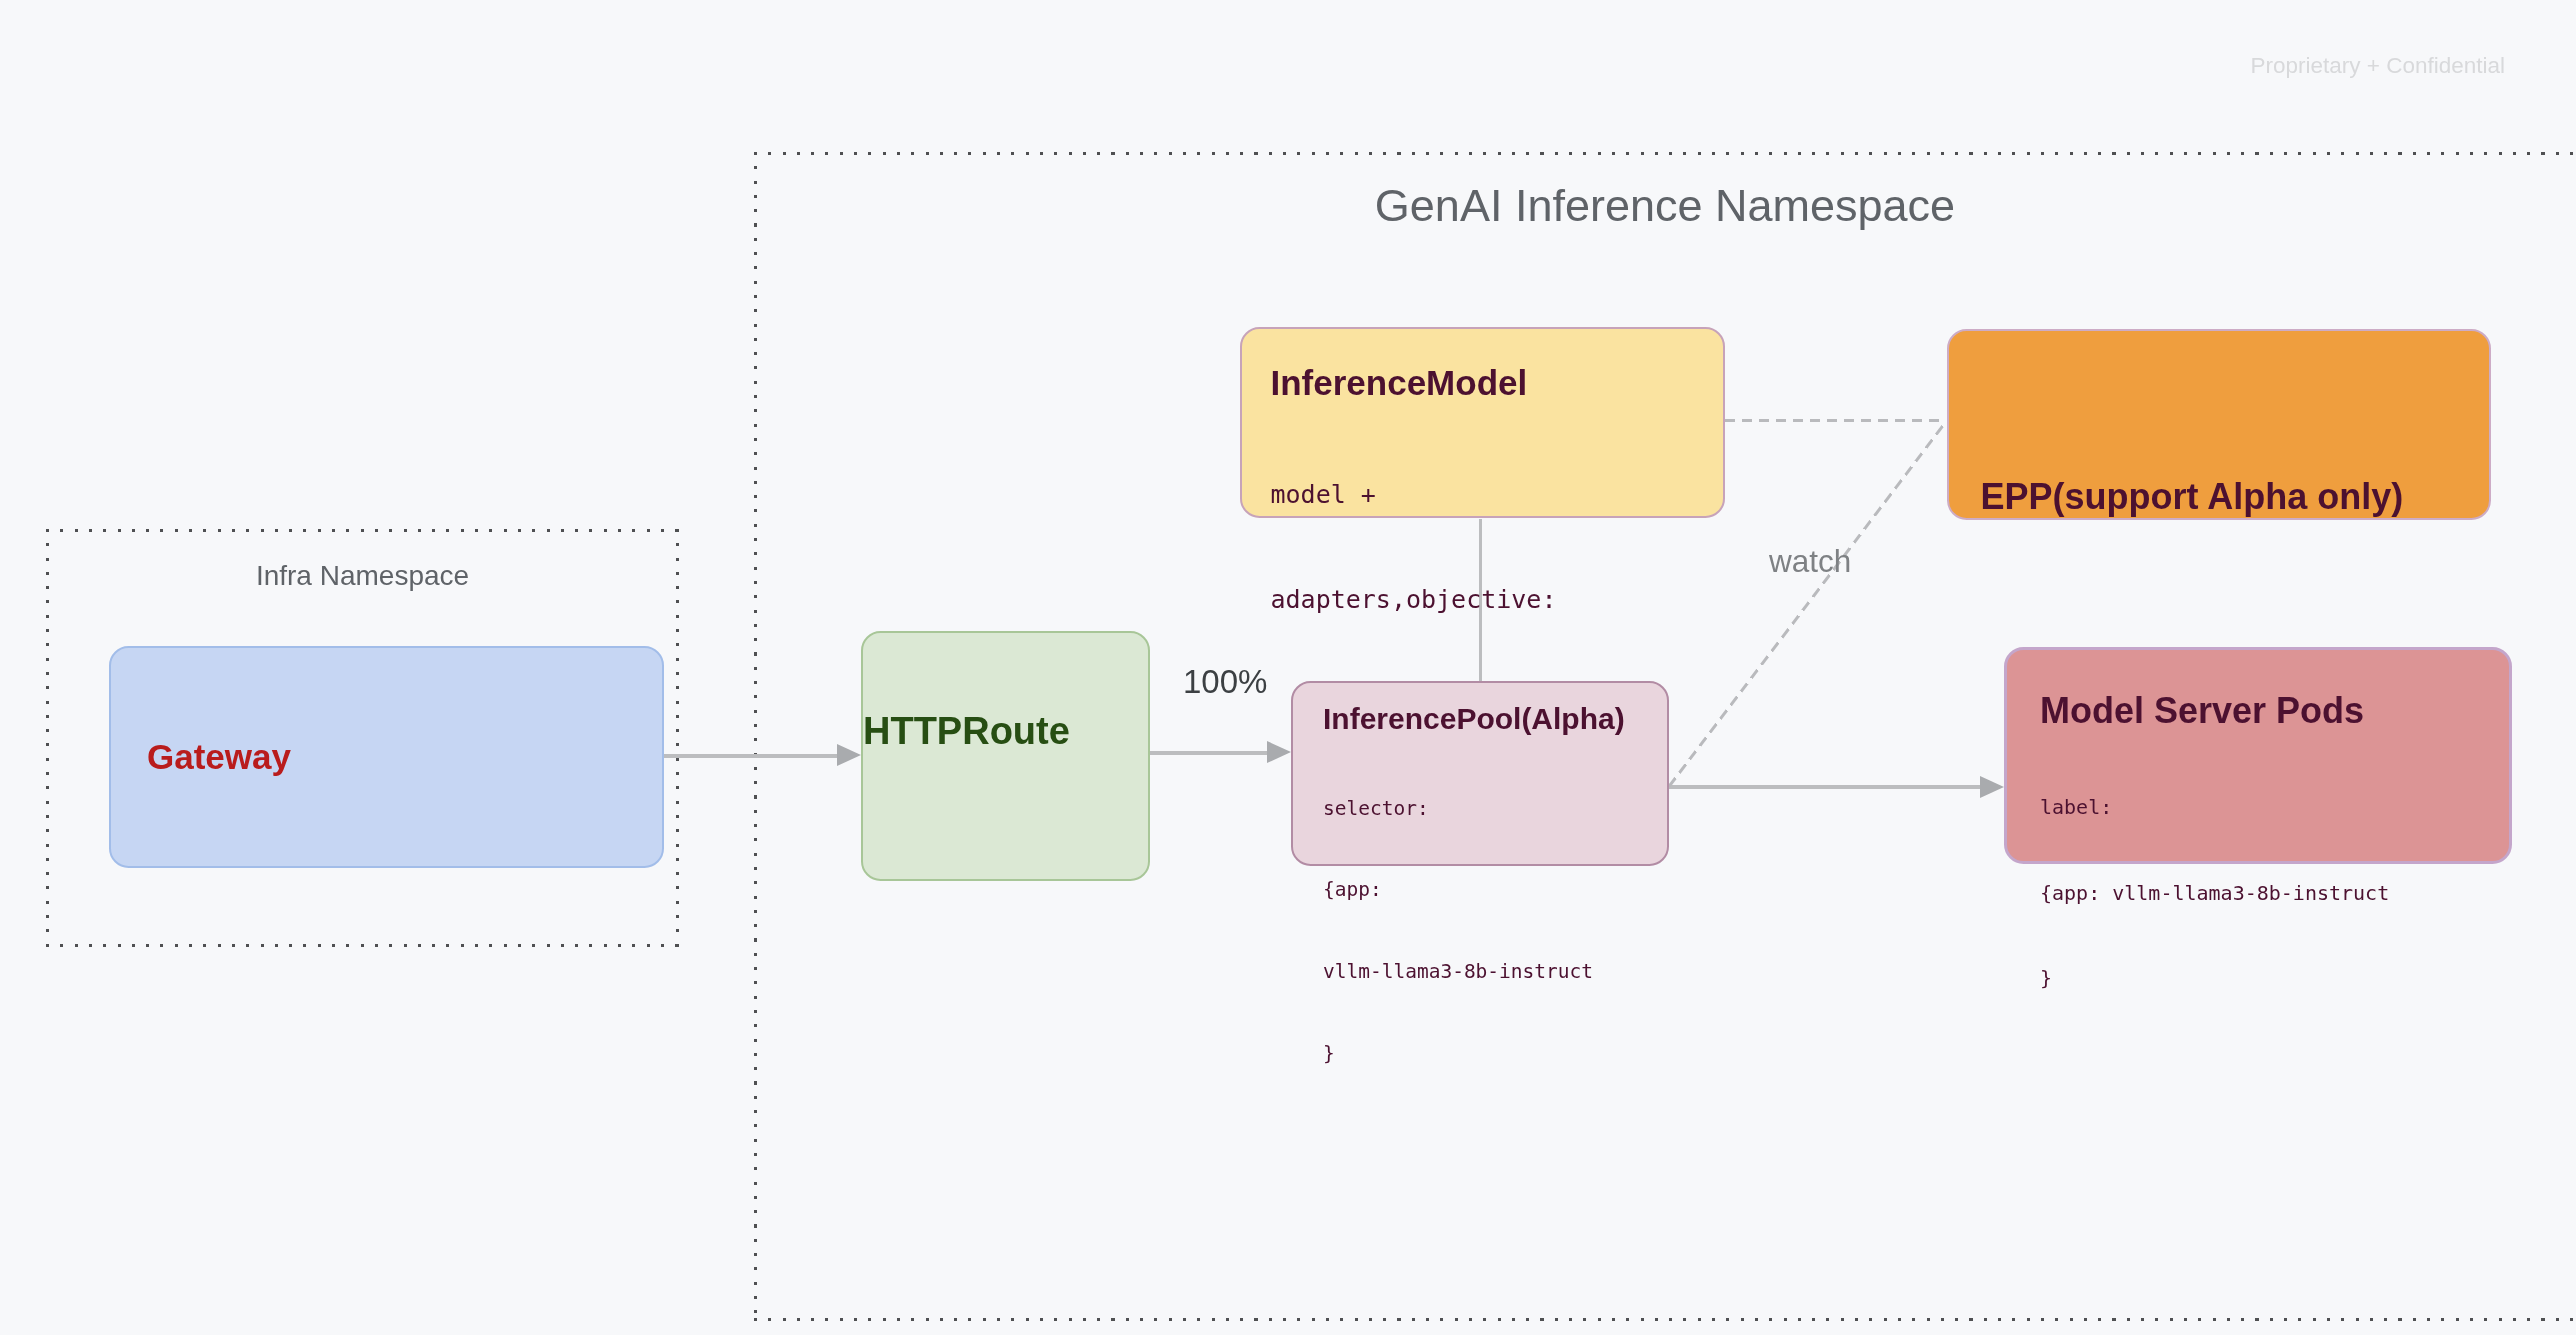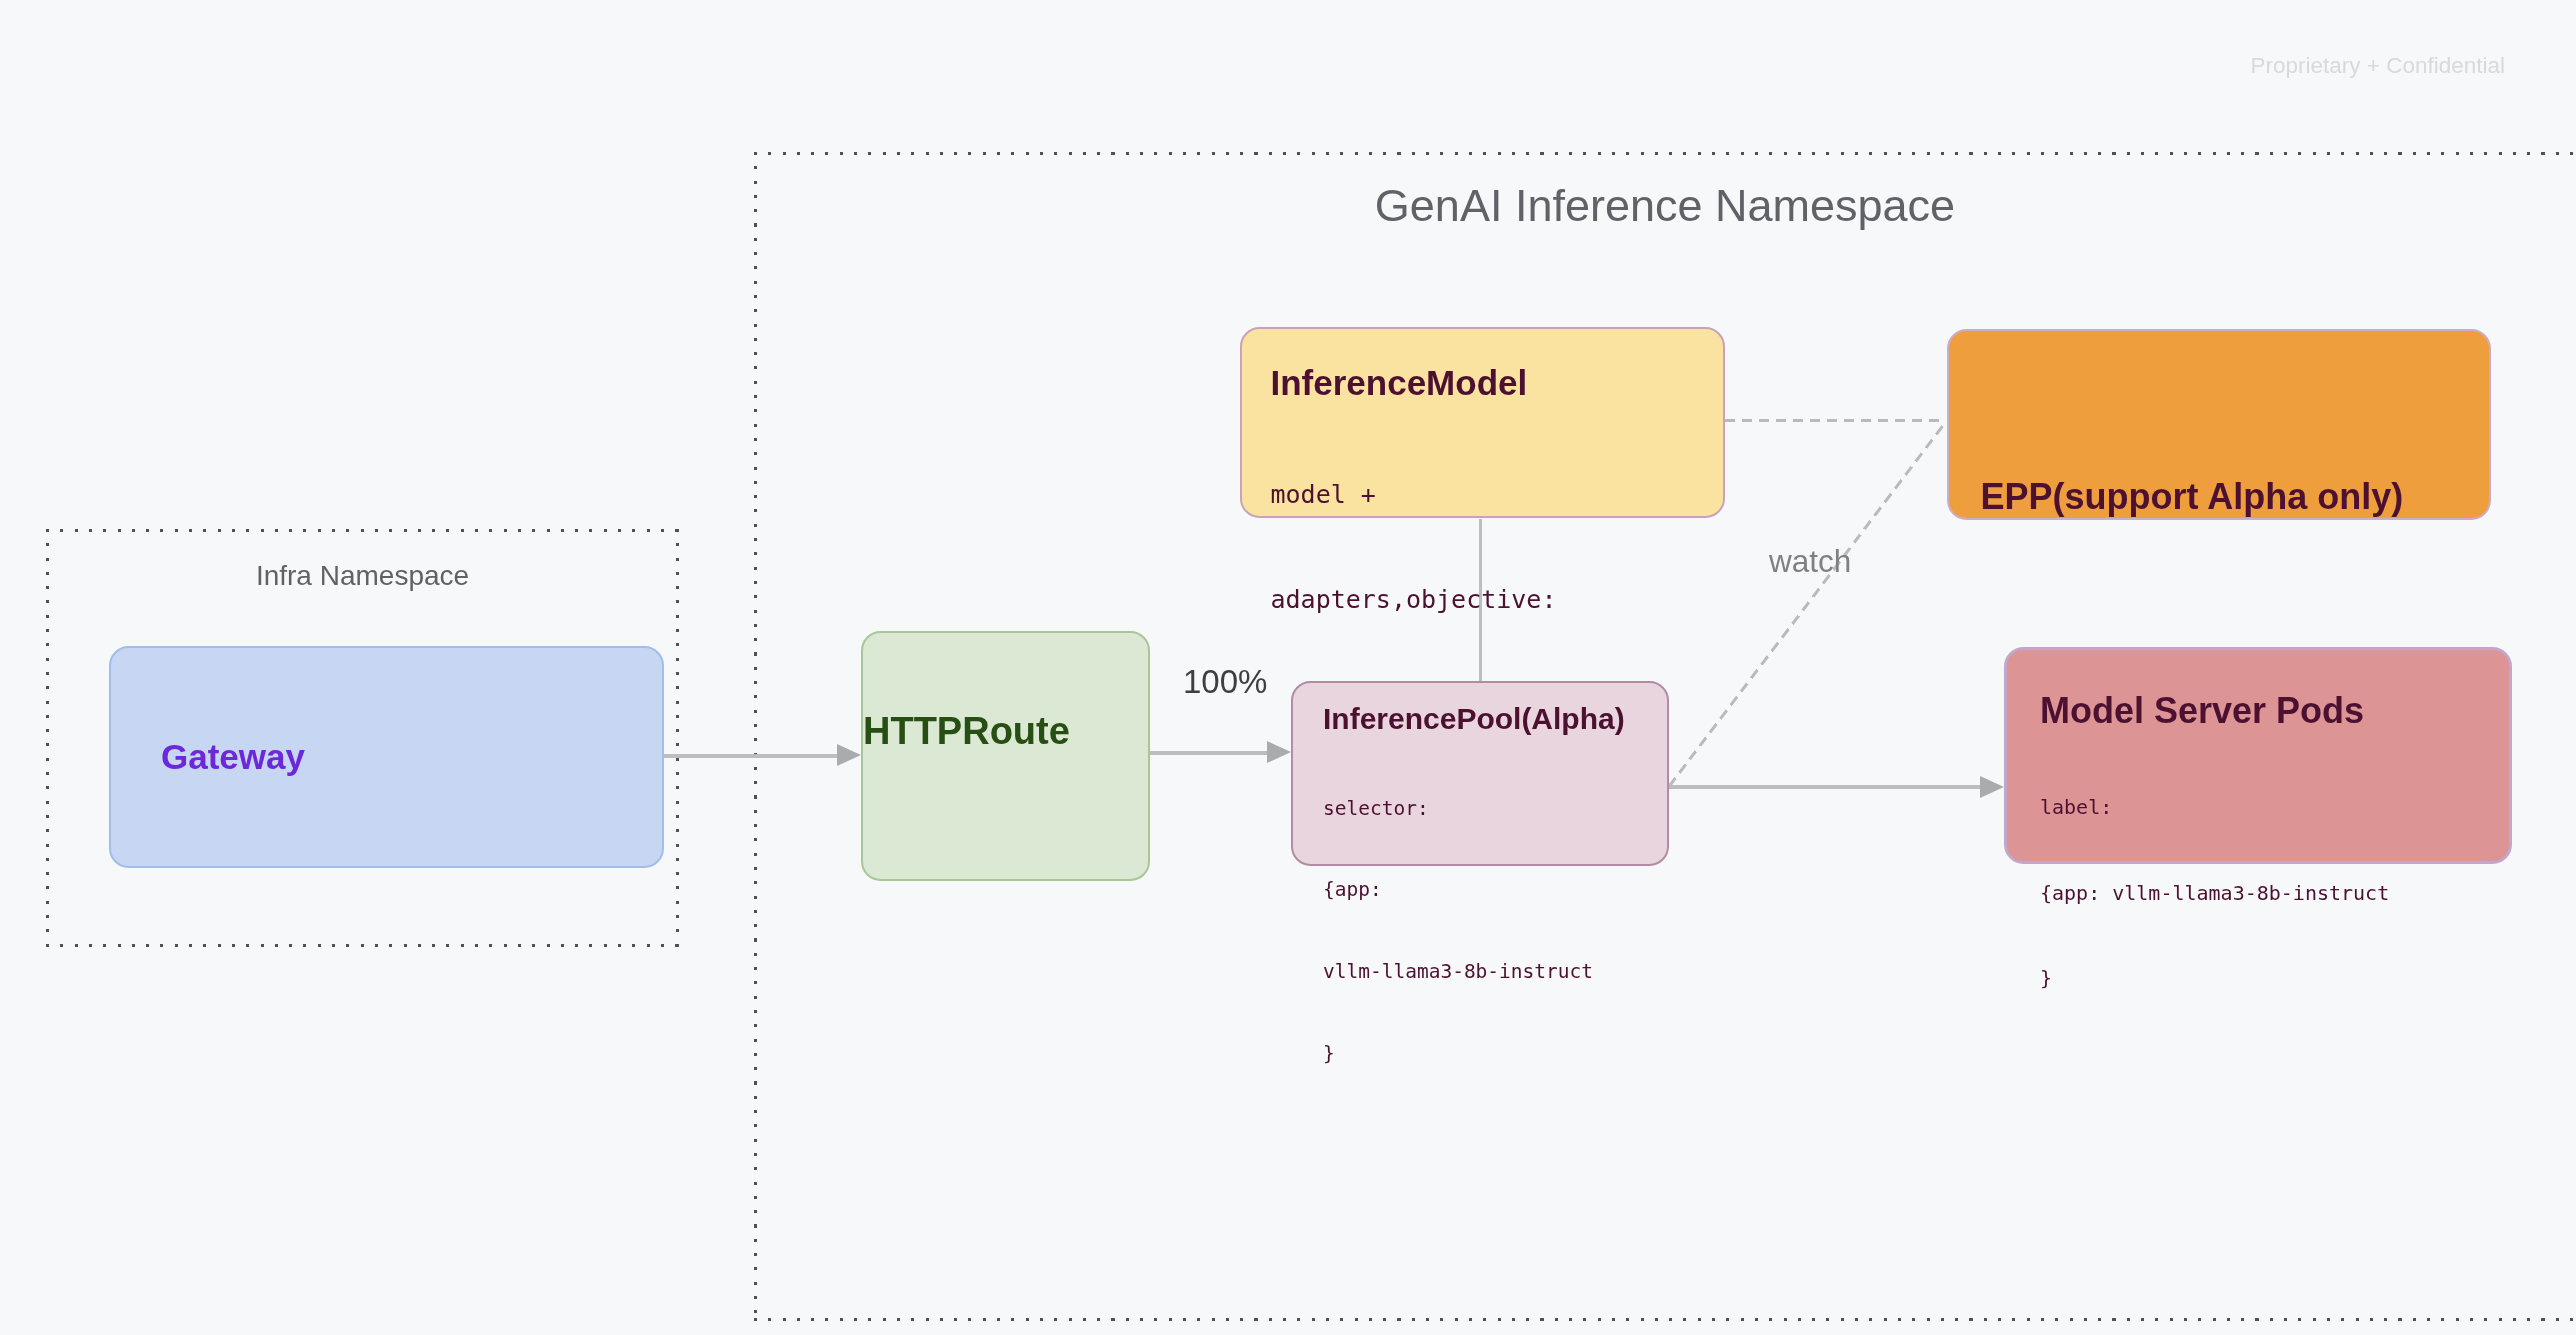--- a/index.html
+++ b/index.html
@@ -20,21 +20,21 @@
   .infra-box{left:46px;top:529px;width:633px;height:418px;}
   .ns-title{position:absolute;color:#5F6368;white-space:nowrap;}
   .genai-title{left:754px;width:1822px;text-align:center;top:180px;font-size:45px;}
   .infra-title{left:46px;width:633px;text-align:center;top:560px;font-size:28px;}
 
   .node{position:absolute;box-sizing:border-box;border-radius:19.5px;}
   .node-heading{font-weight:bold;color:#4C1130;white-space:nowrap;}
   .code{font-family:"DejaVu Sans Mono","Liberation Mono",monospace;color:#4C1130;white-space:pre;}
 
   .gateway{left:109px;top:646px;width:555px;height:222px;background:#C6D6F3;border:2.3px solid #A2BDE9;display:flex;align-items:center;padding-left:36px;}
-  .gateway .node-heading{font-size:35px;color:#6d28d9;margin-left:14px;}
+  .gateway .node-heading{font-size:35px;color:#b91c1c;}
 
   .httproute{left:861px;top:631px;width:289px;height:250px;background:#DBE8D4;border:2.3px solid #A8C698;display:flex;justify-content:flex-start;padding-top:77px;}
   .httproute .node-heading{font-size:38px;color:#274E13;}
 
   .inference-model{left:1240px;top:327px;width:485px;height:191px;background:#FAE3A0;border:2.3px solid #C7A3B9;padding:33px 0 0 28.5px;}
   .inference-model .node-heading{font-size:35px;line-height:1.2;margin-bottom:3px;}
   .inference-model .code{font-size:25px;line-height:1.4;}
 
   .epp{left:1947px;top:329px;width:544px;height:191px;background:#EF9E3E;border:2.3px solid #CDACC6;display:flex;align-items:flex-end;padding-left:31.5px;}
   .epp .node-heading{font-size:36px;}

